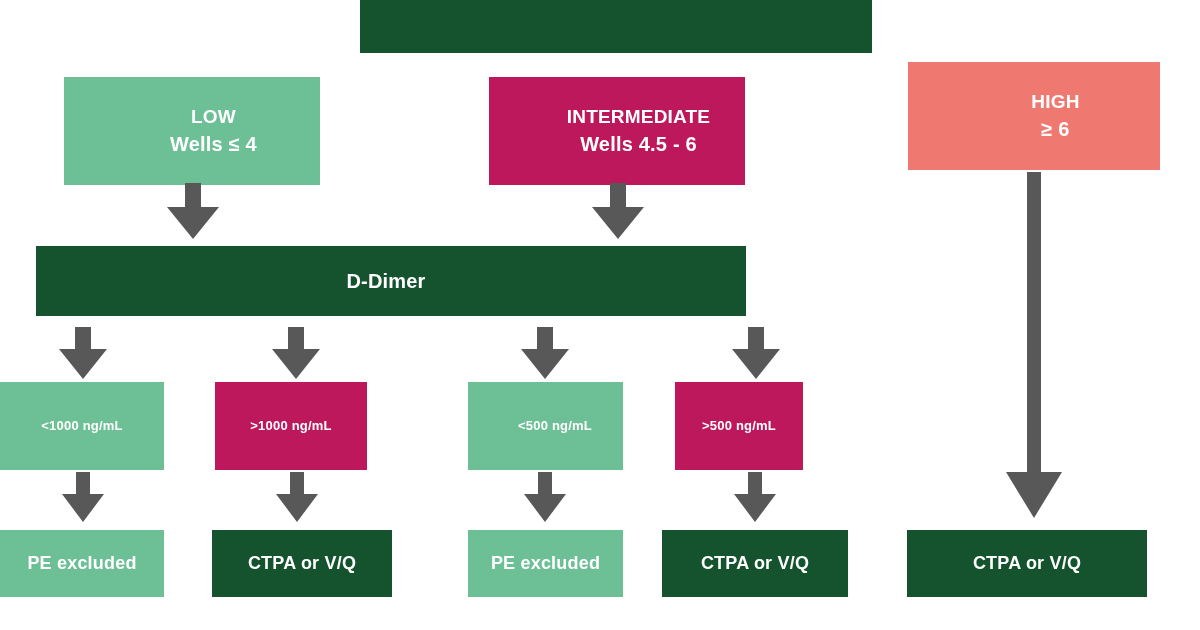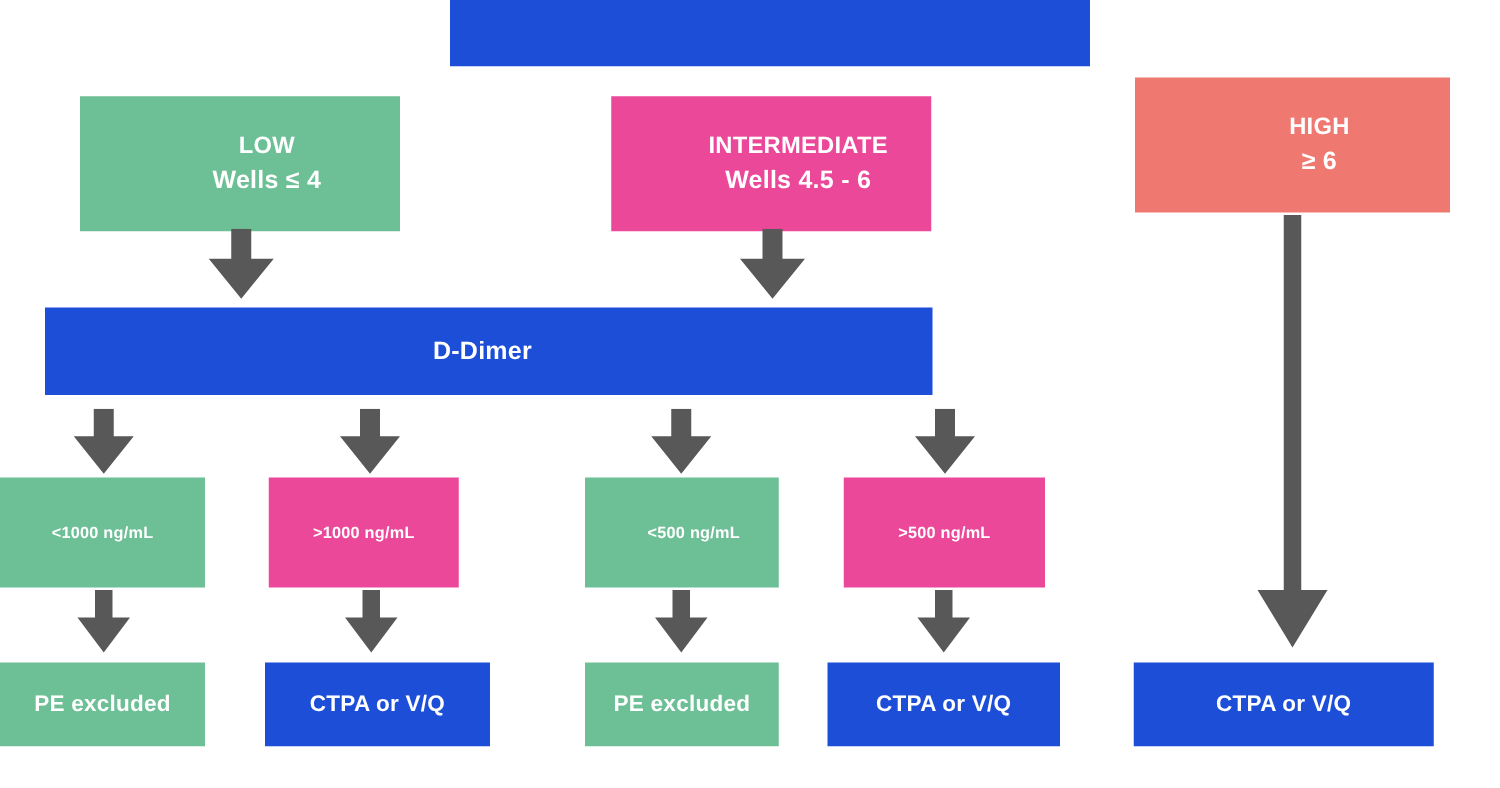--- a/index.html
+++ b/index.html
@@ -29,23 +29,23 @@
     color: #ffffff;
     font-weight: bold;
     text-align: center;
     line-height: 1.25;
     letter-spacing: 0.2px;
   }
   .box .l1 { display: block; }
   .box .l2 { display: block; }
 
   .box-green  { background: #6DBF96; }
-  .box-amber  { background: #ec4899; }
+  .box-amber  { background: #be185d; }
   .box-red    { background: #EF7970; }
-  .box-gray   { background: #1d4ed8; }
+  .box-gray   { background: #14532d; }
 
   
   #title-box {
     left: 360px;
     top: -32px;
     width: 512px;
     height: 85px;
     font-size: 21px;
     justify-content: flex-start;
     padding-top: 2px;
@@ -75,21 +75,21 @@
 
   
   .result {
     top: 382px;
     height: 88px;
     font-size: 13px;
   }
   #res-low-neg   { left: 0px;   width: 164px; }
   #res-low-pos   { left: 215px; width: 152px; }
   #res-int-neg   { left: 468px; width: 155px; padding-left: 19px; }
-  #res-int-pos   { left: 675px; width: 161px; }
+  #res-int-pos   { left: 675px; width: 128px; }
 
   
   .outcome {
     top: 530px;
     height: 67px;
     font-size: 18px;
   }
   #out-low-neg  { left: 0px;   width: 164px; }
   #out-low-pos  { left: 212px; width: 180px; }
   #out-int-neg  { left: 468px; width: 155px; }

